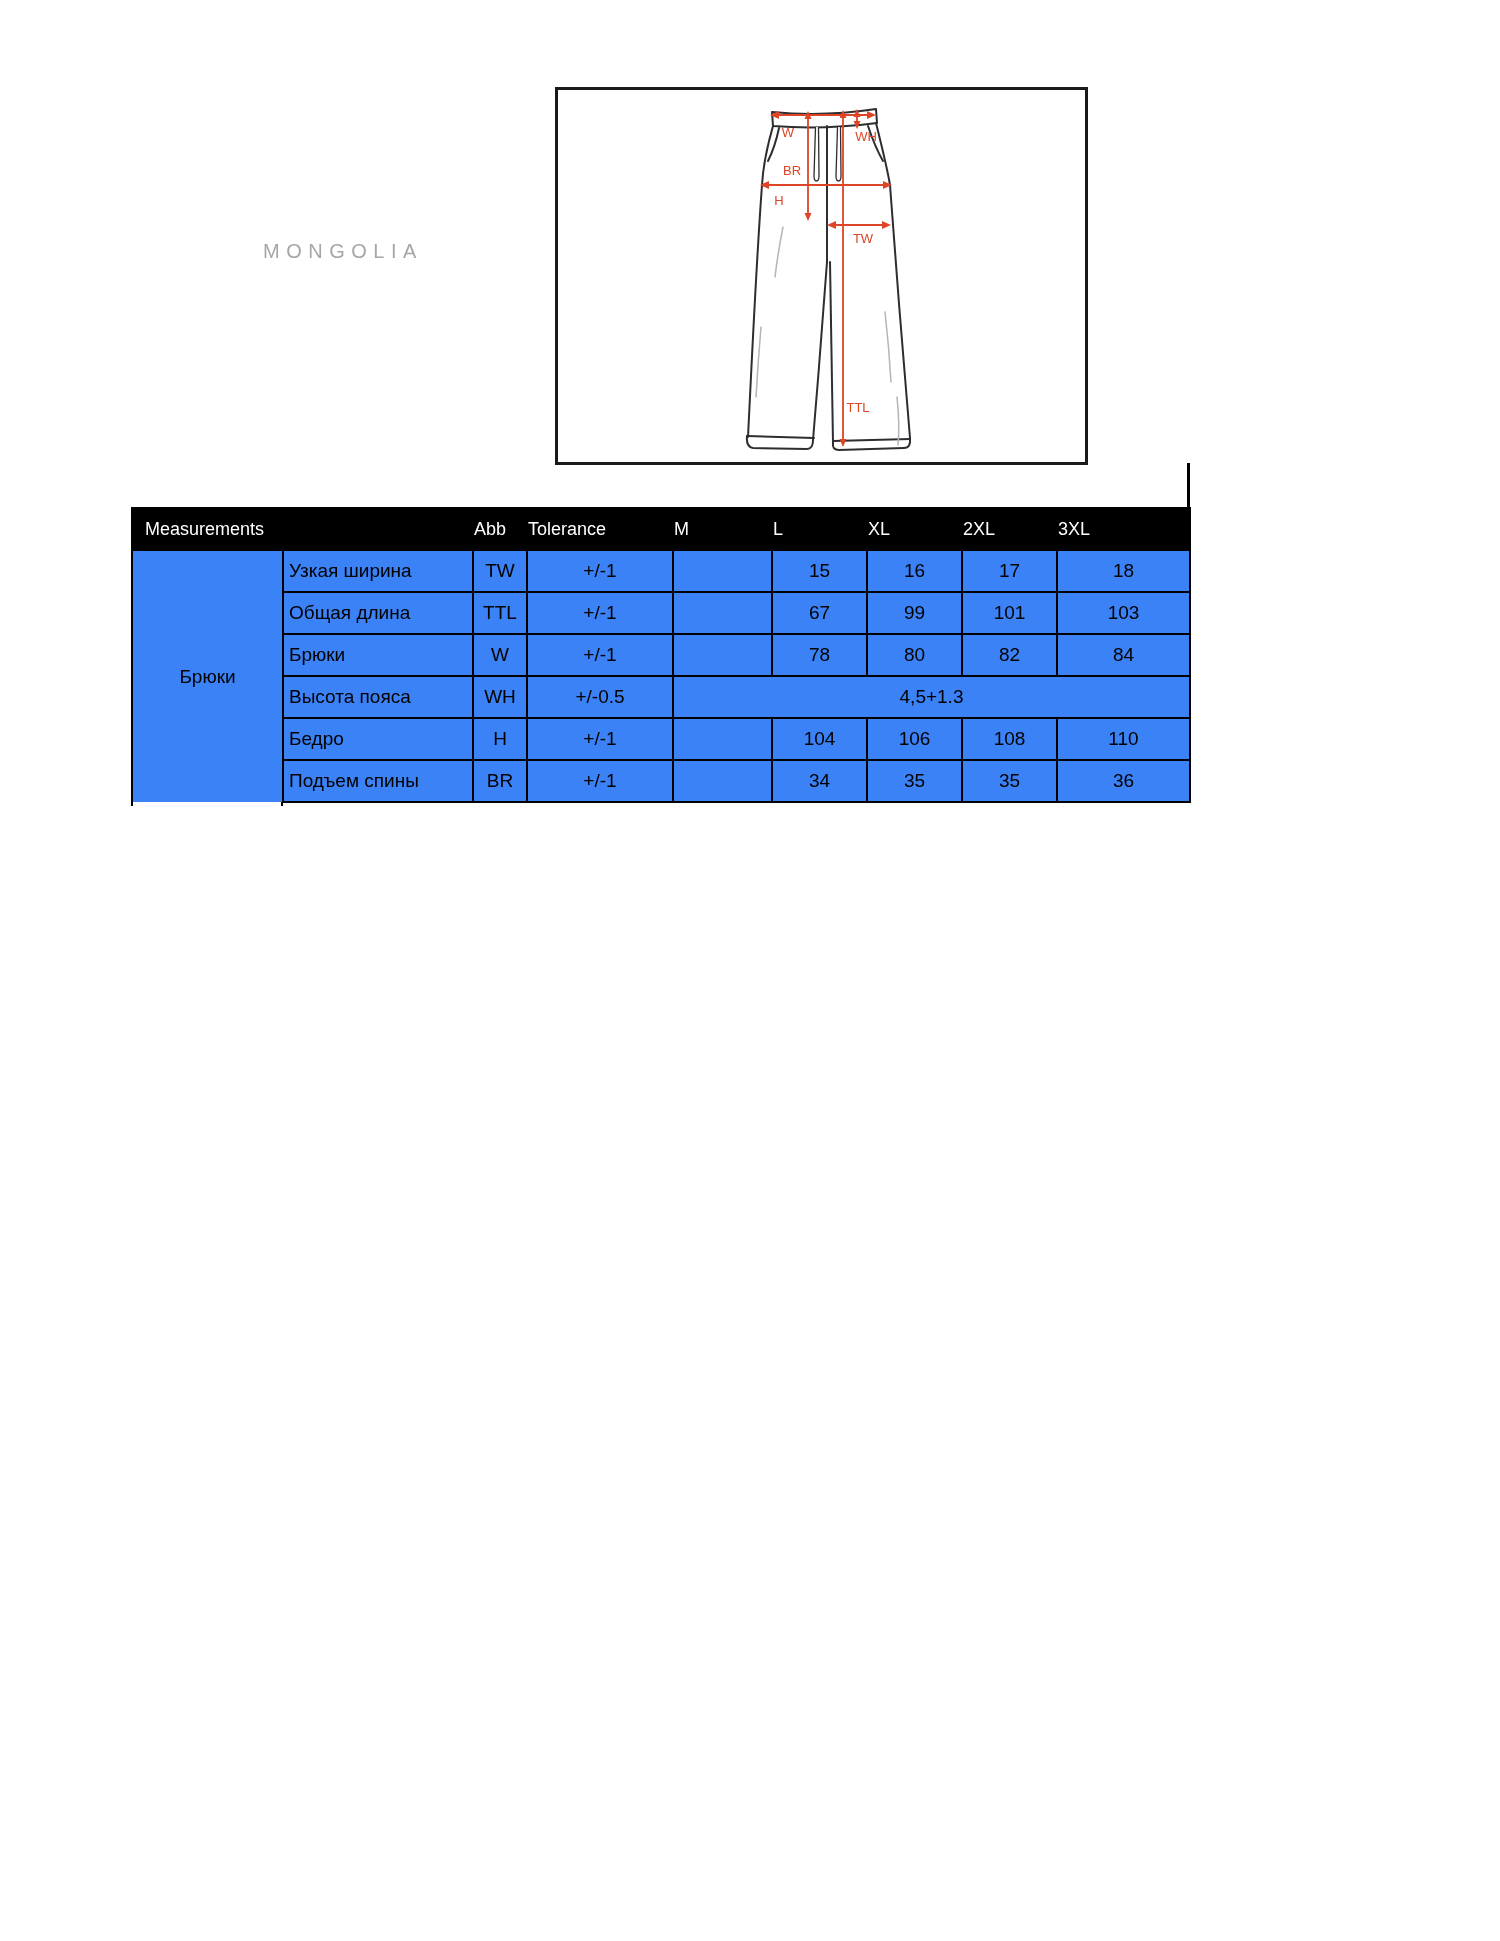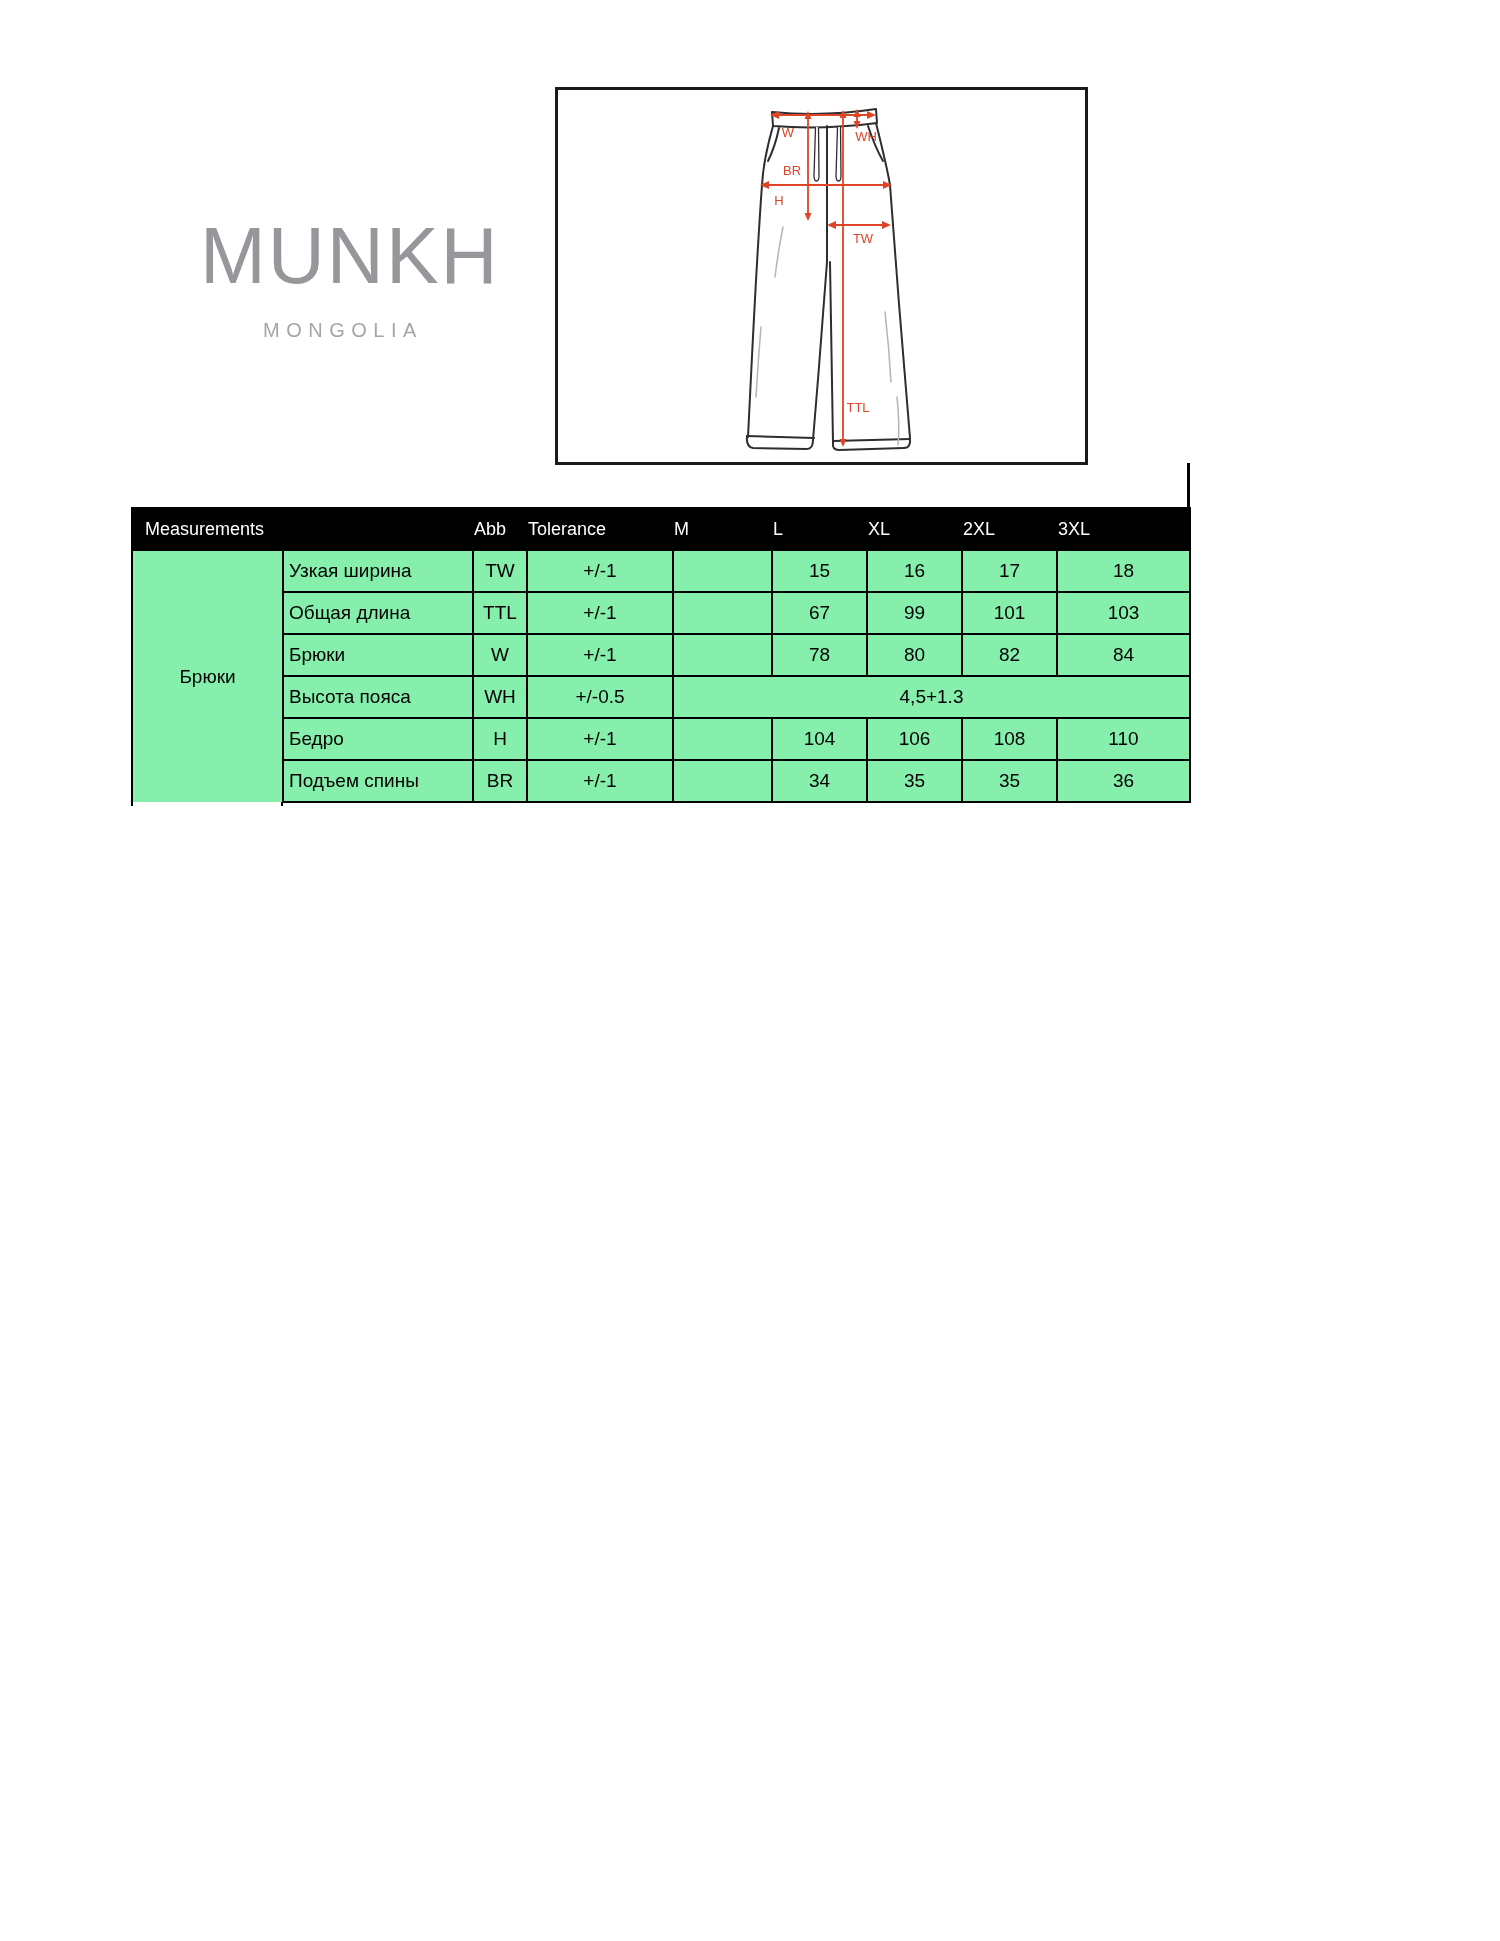--- a/index.html
+++ b/index.html
@@ -33,34 +33,33 @@
   .dimf{fill:var(--annotation);stroke:none;}
   .dimt{fill:var(--annotation);font-size:13px;font-weight:400;}
 
   
   table.size-chart{position:absolute;left:131px;top:507px;width:1058px;
     border-collapse:collapse;table-layout:fixed;font-size:19px;}
   .size-chart th{background:var(--header-bg);color:var(--header-text);font-weight:400;
     font-size:18px;height:40px;border:2px solid var(--table-border);text-align:left;padding:0;}
   .size-chart th.meas{text-align:left;padding-left:12px;}
   .size-chart td{border:2px solid var(--table-border);height:40px;text-align:center;
-    padding:0;background:#86efac;}
+    padding:0;background:#3b82f6;}
   .size-chart td.name{text-align:left;padding-left:5px;}
   .size-chart td.group{border-bottom:none;}
 
   
   .vline{position:absolute;background:var(--table-border);}
 </style>
 </head>
 <body>
 
 <div class="page">
 
   <div class="logo">
-    <div class="logo-brand">MUNKH</div>
     <div class="logo-sub">MONGOLIA</div>
   </div>
 
   <div class="diagram">
     <svg viewBox="0 0 533 378" xmlns="http://www.w3.org/2000/svg">
       <rect class="frame" x="1.5" y="1.5" width="530" height="375"></rect>
 
       <g>
 
         <path class="wb" d="M 217,25 Q 268,30 321,22 L 322,36 Q 268,43 218,39 Z"></path>

